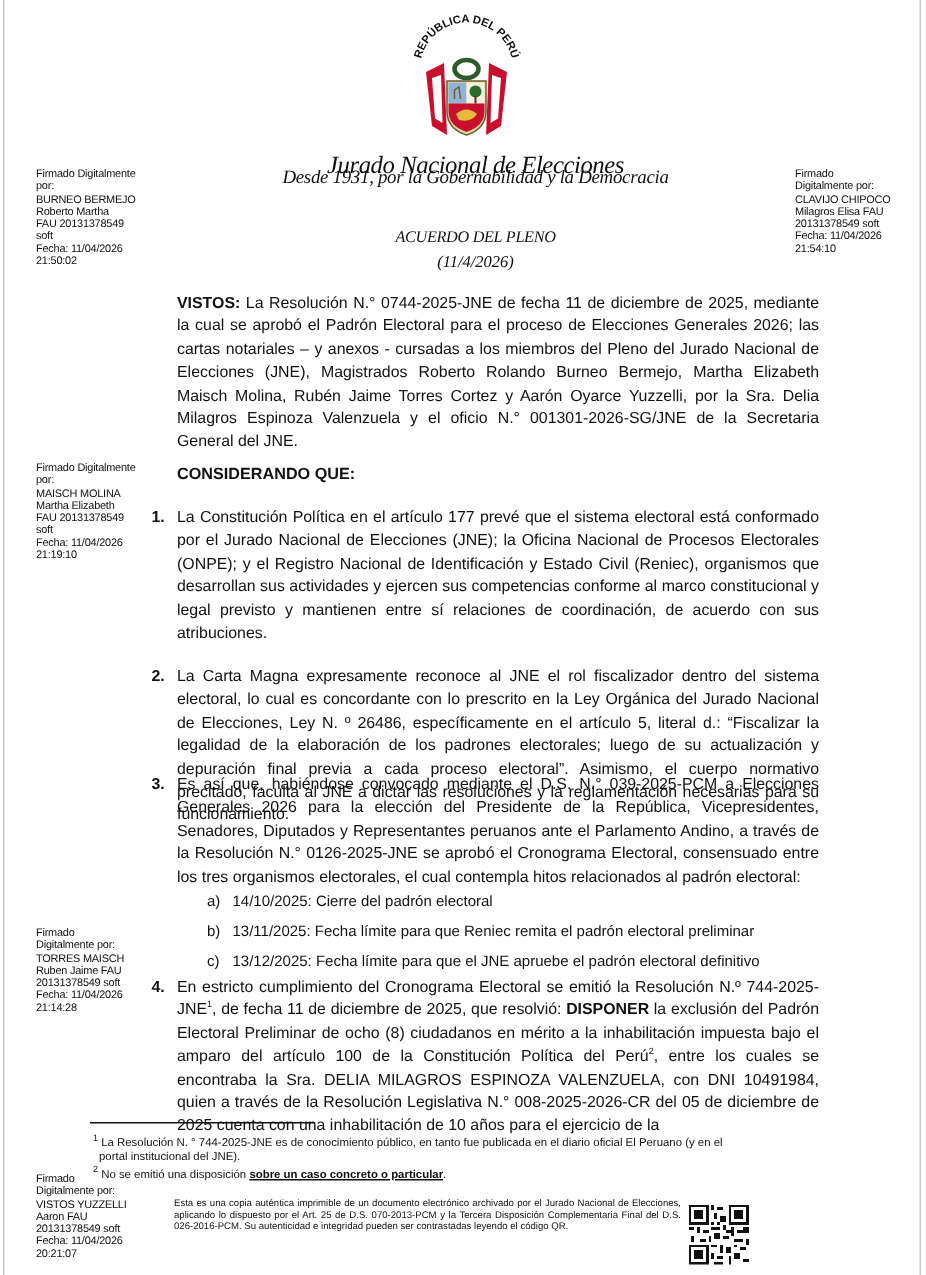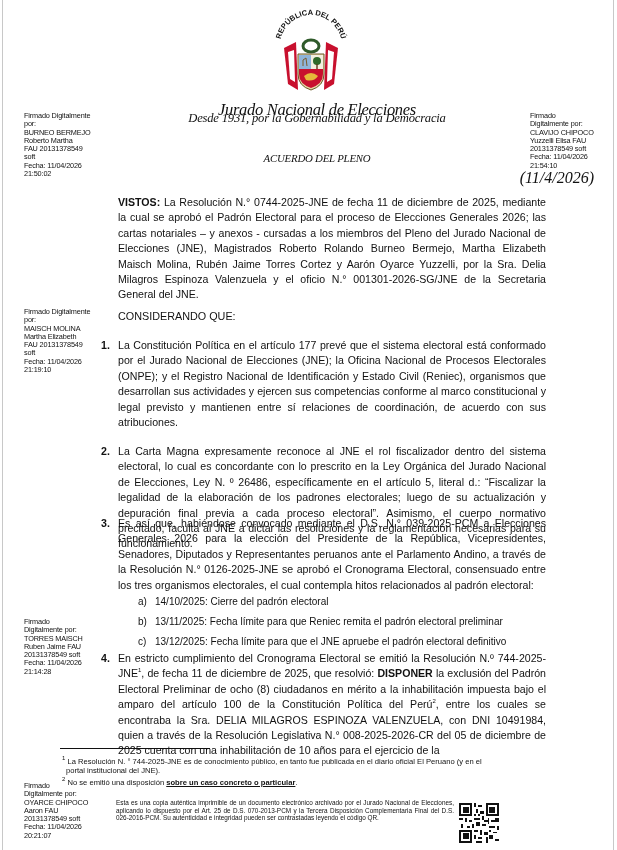--- a/index.html
+++ b/index.html
@@ -5,25 +5,25 @@
   html, body { margin:0; padding:0; background:#ffffff; }
   body { width:617px; height:850px; position:relative; overflow:hidden; font-family:"Liberation Sans", sans-serif; color:#111; }
   .page { position:absolute; left:2px; top:0; width:612px; height:850px; border-left:1px solid #c8c8c8; border-right:1px solid #c8c8c8; box-sizing:border-box; background:#fff; }
   .sig { position:absolute; font-family:"Liberation Sans", sans-serif; font-size:7.3px; line-height:8.3px; color:#111; letter-spacing:-0.15px;margin-top:32px; }
   .sig div { white-space:nowrap; }
   .emblem { position:absolute; left:266px; top:6px; width:90px; height:88px; }
   .hdr { position:absolute; left:0; width:554px; text-align:center; font-family:Liberation Serif, serif; font-style:italic; color:#111; white-space:nowrap;padding-left:40px; }
   .h1 { top:100px; font-size:16.5px; letter-spacing:-0.3px; }
   .h2 { top:111px; font-size:12.6px; letter-spacing:-0.2px; }
   .h3 { top:152px; font-size:10.8px; letter-spacing:-0.2px; }
-  .h4 { top:169px; font-size:16px;text-align:right; }
+  .h4 { top:169px; font-size:11px; }
   .body { position:absolute; font-family:"Liberation Sans", sans-serif; font-size:10.6px; line-height:15.4px; color:#111; text-align:justify; }
   .body b { font-weight:bold; }
   .para-vistos { left:118px; top:195px; width:428px; }
-  .heading-cons { position:absolute; left:118px; top:310px; font-size:10.8px; font-weight:normal; color:#111; }
+  .heading-cons { position:absolute; left:118px; top:310px; font-size:10.8px; font-weight:bold; color:#111; }
   .item { position:absolute; left:101px; width:445px; }
   .item .num { position:absolute; left:0; top:0; font-weight:bold; font-size:10.6px; line-height:15.4px; }
   .item .txt { margin-left:17px; font-size:10.6px; line-height:15.4px; text-align:justify; text-align-last:left; }
   .sub { position:absolute; left:138px; font-size:10px; line-height:15px; white-space:nowrap; }
   .sub .lt { display:inline-block; width:17px; }
   sup { font-size:6px; vertical-align:super; line-height:0; }
   .fn-line { position:absolute; left:60px; top:748px; width:150px; height:0; border-top:1px solid #111; }
   .fn { position:absolute; left:62px; font-size:7.6px; line-height:9px; color:#111; white-space:nowrap; }
   .fn u { font-weight:bold; }
   .copy { position:absolute; left:116px; top:799px; width:338px; font-size:6.4px; line-height:7.6px; text-align:justify; color:#111; }
@@ -69,21 +69,21 @@
     <div>Roberto Martha</div>
     <div>FAU 20131378549</div>
     <div>soft</div>
     <div>Fecha: 11/04/2026</div>
     <div>21:50:02</div>
 </div>
 <div class="sig" style="left:530px; top:80px;">
   <div>Firmado</div>
     <div>Digitalmente por:</div>
     <div>CLAVIJO CHIPOCO</div>
-    <div>Yuzzelli Elisa FAU</div>
+    <div>Milagros Elisa FAU</div>
     <div>20131378549 soft</div>
     <div>Fecha: 11/04/2026</div>
     <div>21:54:10</div>
 </div>
 <div class="sig" style="left:24px; top:276px;">
   <div>Firmado Digitalmente</div>
     <div>por:</div>
     <div>MAISCH MOLINA</div>
     <div>Martha Elizabeth</div>
     <div>FAU 20131378549</div>
@@ -96,21 +96,21 @@
     <div>Digitalmente por:</div>
     <div>TORRES MAISCH</div>
     <div>Ruben Jaime FAU</div>
     <div>20131378549 soft</div>
     <div>Fecha: 11/04/2026</div>
     <div>21:14:28</div>
 </div>
 <div class="sig" style="left:24px; top:750px;">
   <div>Firmado</div>
     <div>Digitalmente por:</div>
-    <div>OYARCE CHIPOCO</div>
+    <div>VISTOS YUZZELLI</div>
     <div>Aaron FAU</div>
     <div>20131378549 soft</div>
     <div>Fecha: 11/04/2026</div>
     <div>20:21:07</div>
 </div>
 
 <div class="body para-vistos"><b>VISTOS:</b><span> La Resolución N.° 0744-2025-JNE de fecha 11 de diciembre de 2025, mediante la cual se aprobó el Padrón Electoral para el proceso de Elecciones Generales 2026; las cartas notariales – y anexos - cursadas a los miembros del Pleno del Jurado Nacional de Elecciones (JNE), Magistrados Roberto Rolando Burneo Bermejo, Martha Elizabeth Maisch Molina, Rubén Jaime Torres Cortez y Aarón Oyarce Yuzzelli, por la Sra. Delia Milagros Espinoza Valenzuela y el oficio N.° 001301-2026-SG/JNE de la Secretaria General del JNE.</span></div>
 
 <div class="heading-cons">CONSIDERANDO QUE:</div>
 

